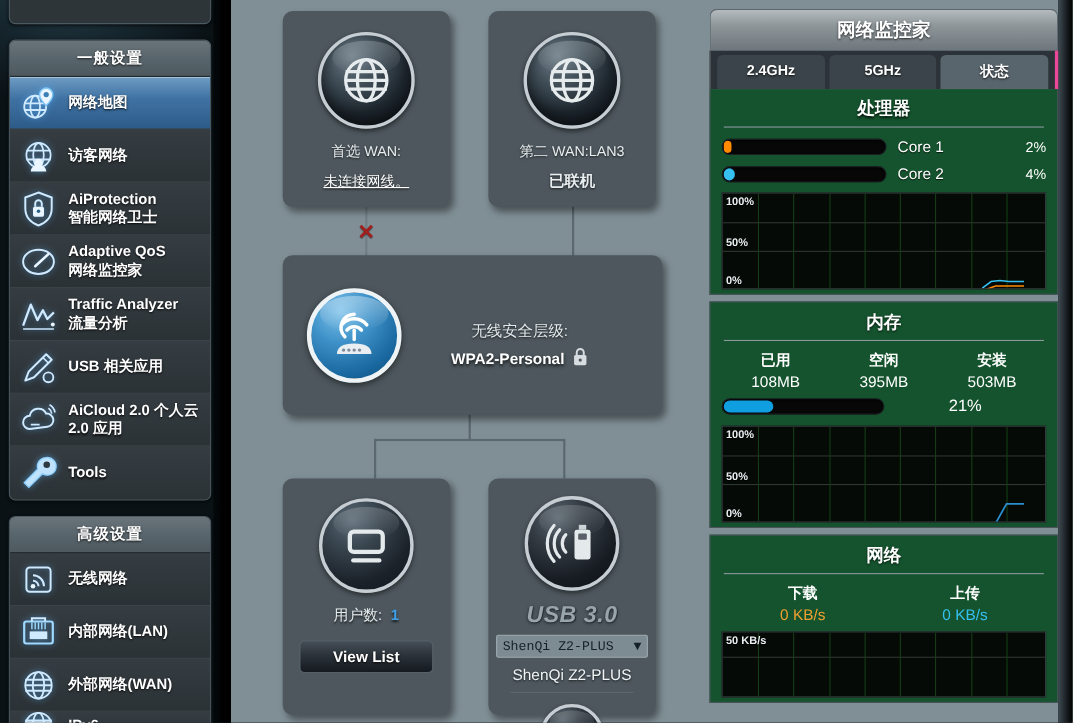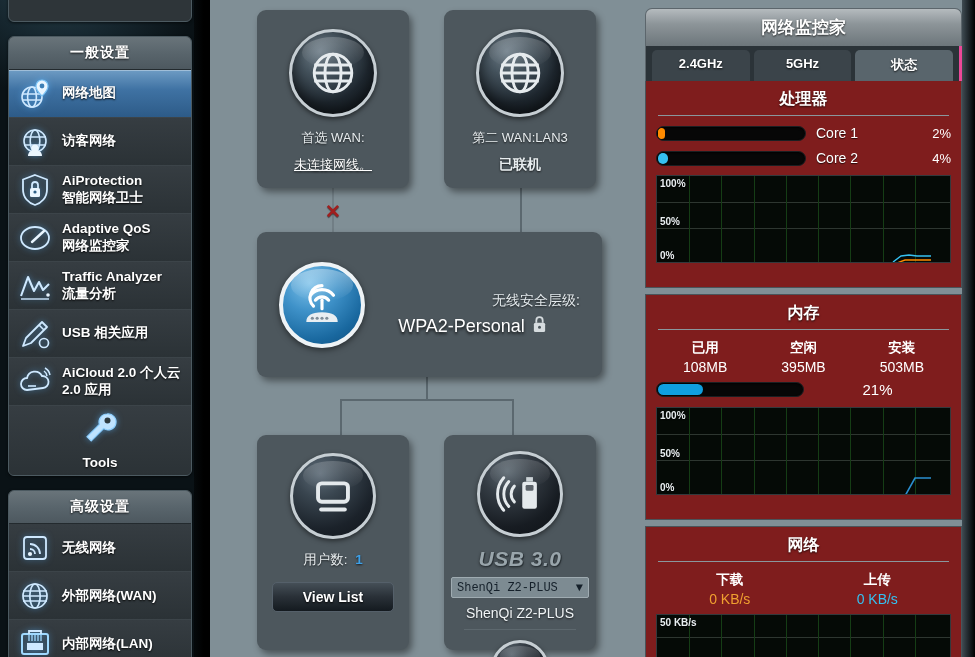--- a/index.html
+++ b/index.html
@@ -56,21 +56,21 @@
   }
   .menu-item {
     display:flex; align-items:center;
     min-height:48px;
     padding:4px 8px;
     gap:9px;
     border-bottom:1px solid #3c4449;
     background:linear-gradient(180deg,#363d42 0%, #2b3236 100%);
     cursor:pointer;
   }
-  .menu-item:last-child { border-bottom:none;flex-direction:column; }
+  .menu-item:last-child { border-bottom:none; }
   .menu-item.active {
     background:linear-gradient(180deg,#6e9cc4 0%, #3f72a3 42%, #2d5b88 100%);
     box-shadow:inset 0 1px 0 rgba(255,255,255,.35);
   }
   .menu-ico { width:36px; height:36px; flex:0 0 36px; position:relative; }
   .menu-ico svg { width:36px; height:36px; display:block;
     filter: drop-shadow(0 0 3px rgba(90,180,255,.55)); }
   .menu-label { line-height:1.22; text-shadow:0 1px 2px rgba(0,0,0,.9); }
   .menu-label .l1 { display:block; font-size:13.5px; font-weight:bold; color:#fff; }
   .menu-label .l2 { display:block; font-size:13.5px; font-weight:bold; color:#fff; }
@@ -184,22 +184,22 @@
   .tabs { display:flex; gap:4px; padding:4px 6px 0 6px; background:#2b3338;
     border-left:1px solid #5c666c; border-right:3px solid #ec4899; }
   .tab {
     flex:1; text-align:center; padding:6px 0 7px 0;
     font-size:13px; font-weight:bold; color:#fff;
     background:#3b444a; border-radius:5px 5px 0 0; cursor:pointer;
     text-shadow:0 1px 2px rgba(0,0,0,.8);
   }
   .tab.active { background:#59656c; }
   .card {
-    background:#7f1d1d; border:1px solid #4a545a; border-top:none;
-    padding:8px 10px 24px 10px;
+    background:#14532d; border:1px solid #4a545a; border-top:none;
+    padding:8px 10px 4px 10px;
   }
   .card + .card { margin-top:6px; border-top:1px solid #4a545a; }
   .card-title {
     text-align:center; font-size:16px; font-weight:bold; color:#fff;
     text-shadow:0 1px 2px rgba(0,0,0,.75); padding-bottom:5px;
   }
   .card-rule { height:1px; background:#8a979d; margin:0 2px 9px 2px; }
 
   .cpu-row { display:flex; align-items:center; gap:10px; margin-bottom:9px; }
   .bar-outer {
@@ -380,45 +380,45 @@
           </svg>
         </span>
         <span class="menu-label single">
           <b class="l1">无线网络</b>
         </span>
       </div>
 
       <div class="menu-item">
         <span class="menu-ico">
           <svg viewBox="0 0 36 36">
-              <g fill="none" stroke="#cfe9ff" stroke-width="1.7">
-            <circle cx="18" cy="18" r="12"></circle>
-            <ellipse cx="18" cy="18" rx="5.2" ry="12"></ellipse>
-            <path d="M6 13h24M6 23h24M6 18h24"></path>
-              </g>
-          </svg>
-        </span>
-        <span class="menu-label single">
-          <b class="l1">外部网络(WAN)</b>
-        </span>
-      </div>
-
-      <div class="menu-item">
-        <span class="menu-ico">
-          <svg viewBox="0 0 36 36">
             <rect x="5" y="8" width="26" height="20" rx="2" fill="none" stroke="#9fd9ff" stroke-width="2"></rect>
             <path d="M12 8V5h12v3" fill="none" stroke="#cfe9ff" stroke-width="1.8"></path>
             <rect x="10" y="17" width="16" height="7" fill="#cfe9ff"></rect>
             <g stroke="#9fd9ff" stroke-width="1.3">
               <path d="M12 9v6M15 9v6M18 9v6M21 9v6M24 9v6"></path>
             </g>
           </svg>
         </span>
         <span class="menu-label single">
           <b class="l1">内部网络(LAN)</b>
+        </span>
+      </div>
+
+      <div class="menu-item">
+        <span class="menu-ico">
+          <svg viewBox="0 0 36 36">
+              <g fill="none" stroke="#cfe9ff" stroke-width="1.7">
+            <circle cx="18" cy="18" r="12"></circle>
+            <ellipse cx="18" cy="18" rx="5.2" ry="12"></ellipse>
+            <path d="M6 13h24M6 23h24M6 18h24"></path>
+              </g>
+          </svg>
+        </span>
+        <span class="menu-label single">
+          <b class="l1">外部网络(WAN)</b>
         </span>
       </div>
 
       <div class="menu-item m-cut" style="min-height:26px;padding-top:0;padding-bottom:0;">
         <span class="menu-ico">
           <svg viewBox="0 0 36 36">
               <g fill="none" stroke="#cfe9ff" stroke-width="1.6">
             <circle cx="18" cy="18" r="12"></circle>
             <ellipse cx="18" cy="18" rx="5.2" ry="12"></ellipse>
             <path d="M6 13h24M6 23h24"></path>
@@ -488,24 +488,24 @@
           <path d="M24 20v7" stroke="#fff" stroke-width="2.6" stroke-linecap="round"></path>
           <path d="M11 38c0-5 4-8 13-8s13 3 13 8z" fill="#e9eef2"></path>
           <g fill="#7e8d99">
             <circle cx="16" cy="35" r="1.3"></circle>
               <circle cx="20" cy="35" r="1.3"></circle>
             <circle cx="24" cy="35" r="1.3"></circle>
               <circle cx="28" cy="35" r="1.3"></circle>
           </g>
         </svg>
       </span>
-      <div style="flex:1; text-align:right;margin-top:19px;">
+      <div style="flex:1; text-align:center;margin-top:19px;">
         <div style="font-size:14px;color:#e4eaed;text-shadow:0 1px 2px rgba(0,0,0,.7);">无线安全层级:</div>
         <div style="margin-top:6px;display:flex;align-items:center;justify-content:center;gap:7px;">
-          <span style="font-size:18px;font-weight:normal;color:#fff;text-shadow:0 2px 3px rgba(0,0,0,.8);">WPA2-Personal</span>
+          <span style="font-size:14px;font-weight:bold;color:#fff;text-shadow:0 2px 3px rgba(0,0,0,.8);">WPA2-Personal</span>
           <span>
             <svg width="15" height="17" viewBox="0 0 16 18">
               <rect x="2" y="7" width="12" height="10" rx="1.6" fill="#d6dcdf"></rect>
               <path d="M4.6 7V4.6a3.4 3.4 0 016.8 0V7" fill="none" stroke="#d6dcdf" stroke-width="1.9"></path>
               <circle cx="8" cy="12" r="1.6" fill="#4d575d"></circle>
             </svg>
           </span>
         </div>
       </div>
     </div>

